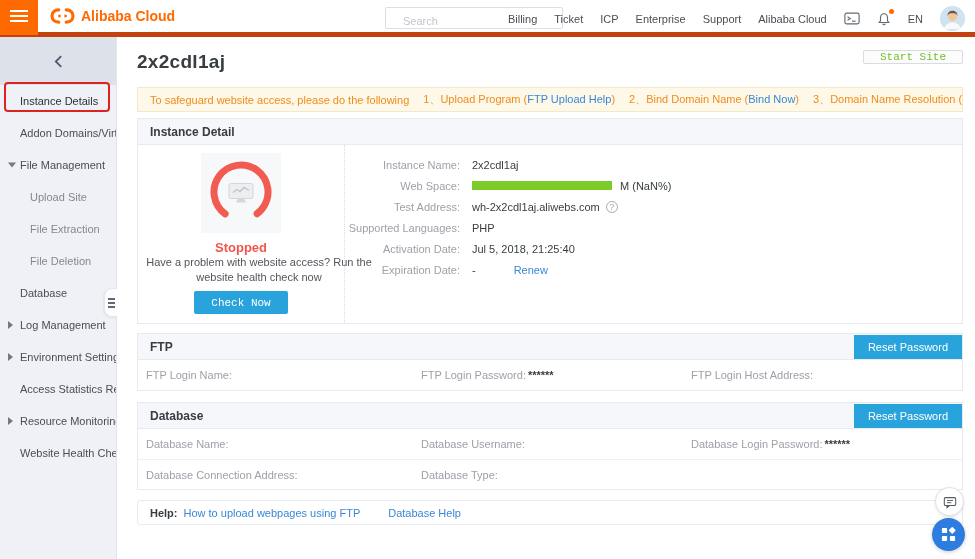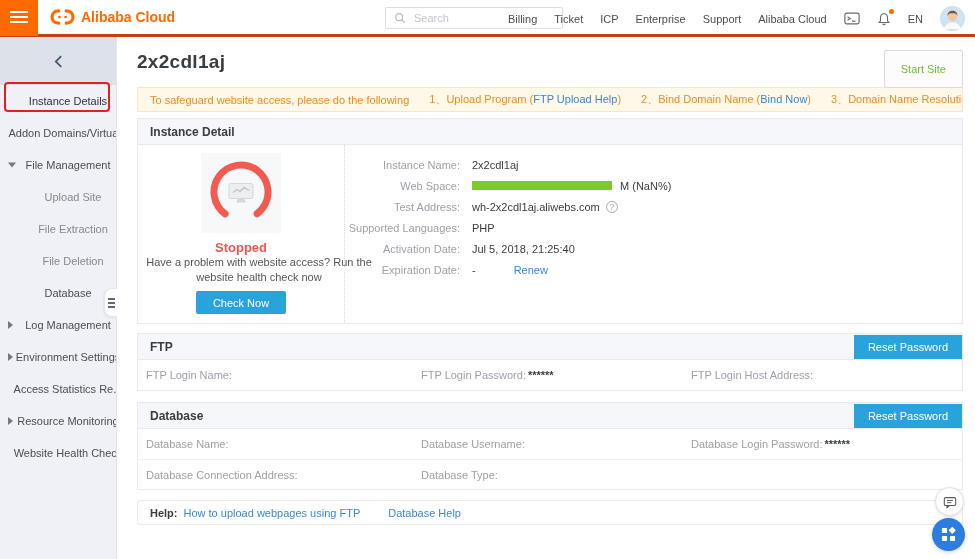--- a/index.html
+++ b/index.html
@@ -3,64 +3,64 @@
 <meta charset="utf-8">
 <style>
   * { box-sizing: border-box; }
   html,body { margin:0; padding:0; }
   body {
     width:975px; height:559px; position:relative; overflow:hidden;
     background:#fff; font-family:"Liberation Sans","DejaVu Sans",sans-serif;
     font-size:11px; color:#373d41;
   }
   
-  .header { height:37px; background:#fff; border-bottom:3px solid #c2410c; display:flex; align-items:center; position:relative; z-index:6; }
+  .header { height:37px; background:#fff; border-bottom:5px solid #c2410c; display:flex; align-items:center; position:relative; z-index:6; }
   .hamburger { width:38px; height:37px; background:#ff6a00; display:flex; flex-direction:column; justify-content:center; align-items:center; gap:3px; cursor:pointer; flex-shrink:0; }
   .hamburger span { width:18px; height:2px; background:#fff; }
   .logo { display:flex; align-items:center; gap:6px; margin-left:12px; color:#ff6a00; font-weight:bold; font-size:14px; cursor:pointer; }
-  .search-box { position:absolute; left:385px; top:7px; width:178px; height:22px; border:1px solid #dcdee3; border-radius:2px; display:flex; align-items:center; padding:0 8px; gap:6px; background:#fff; }
+  .search-box { position:absolute; left:385px; top:7px; width:178px; height:22px; border:1px solid #dcdee3; border-radius:2px; display:flex; align-items:center; padding:0 8px; gap:6px; background:#fff;flex-direction:column; }
   .search-box input { border:none; outline:none; flex:1; font-size:11px; color:#333; background:transparent; font-family:inherit; min-width:0; }
   .search-box input::placeholder { color:#c0c4cc; }
   .top-nav { position:absolute; right:10px; top:0; height:37px; display:flex; align-items:center; gap:17px; font-size:11px; color:#4a4e53; }
   .nav-link { cursor:pointer; white-space:nowrap; }
   .icon-btn { position:relative; display:flex; align-items:center; cursor:pointer; }
   .bell-dot { position:absolute; top:-3px; right:-3px; width:5px; height:5px; background:#ff6a00; border-radius:50%; }
   .avatar { width:25px; height:25px; border-radius:50%; overflow:hidden; cursor:pointer; background:#cfe3f0; }
   
   .sidebar { position:absolute; left:0; top:37px; width:117px; bottom:0; background:#eff1f6; border-right:1px solid #e2e5eb; z-index:5; }
   .sidebar-top { height:48px; background:#dde1ea; display:flex; align-items:center; justify-content:center; cursor:pointer; }
   .menu { list-style:none; margin:0; padding:0; }
-  .menu li { height:32px; display:flex; align-items:center; padding-left:20px; color:#4a4e53; cursor:pointer; position:relative; white-space:nowrap; overflow:hidden;justify-content:center; }
+  .menu li { height:32px; display:flex; align-items:center; padding-left:20px; color:#4a4e53; cursor:pointer; position:relative; white-space:nowrap; overflow:hidden; }
   .menu li.sub { padding-left:30px; color:#84888d; }
   .menu li.active { color:#2d3237; }
   .arrow-holder { position:absolute; left:8px; top:50%; transform:translateY(-50%); display:flex; }
   .caret-down { width:0; height:0; border-left:4px solid transparent; border-right:4px solid transparent; border-top:5px solid #75797e; }
   .caret-right { width:0; height:0; border-top:4px solid transparent; border-bottom:4px solid transparent; border-left:5px solid #75797e; }
   .annotation-box { position:absolute; left:4px; top:45px; width:106px; height:30px; border:2px solid #dd2222; border-radius:4px; pointer-events:none; z-index:4; }
   .collapse-handle { position:absolute; right:-1px; top:251px; width:13px; height:29px; background:#fdfdfe; border:1px solid #e4e7ec; border-right:none; border-radius:8px 0 0 8px; display:flex; flex-direction:column; justify-content:center; align-items:center; gap:2px; cursor:pointer; box-shadow:-1px 1px 2px rgba(0,0,0,.06); }
   .collapse-handle i { width:7px; height:2px; background:#5e6878; display:block; }
   
   .main { position:absolute; left:117px; top:37px; right:0; bottom:0; background:#fff; padding:0 12px 0 20px; overflow:hidden; }
   .page-head { position:relative; padding-top:14px; height:50px; }
   .page-title { margin:0; font-size:19px; font-weight:bold; color:#373d41; letter-spacing:.3px; }
-  .start-site-btn { position:absolute; right:0; top:13px; height:38px; padding:0 16px; background:#fcfcfc; border:1px solid #d9dbe0; border-radius:2px; color:#71c02b; font-size:11px; cursor:pointer; font-family:Liberation Sans, sans-serif; }
-  .banner { margin-top:0; height:25px; background:#fdf8e7; border:1px solid #f3e8c8; display:flex; align-items:center; gap:20px; padding:0 12px; font-size:11px; color:#f08c1e; white-space:nowrap; overflow:hidden; }
+  .start-site-btn { position:absolute; right:0; top:13px; height:14px; padding:0 16px; background:#fcfcfc; border:1px solid #d9dbe0; border-radius:2px; color:#71c02b; font-size:11px; cursor:pointer; font-family:Liberation Mono, monospace; }
+  .banner { margin-top:0; height:25px; background:#fdf8e7; border:1px solid #f3e8c8; display:flex; align-items:center; gap:14px; padding:0 12px; font-size:11px; color:#f08c1e; white-space:nowrap; overflow:hidden; }
   .banner .blue-link { color:#3a87d6; cursor:pointer; }
   .panel { border:1px solid #e7eaef; }
   .panel-header { height:26px; background:#f6f7fb; border-bottom:1px solid #e7eaef; display:flex; align-items:center; justify-content:space-between; padding-left:12px; font-size:12px; font-weight:bold; color:#373d41; }
   .reset-btn { height:24px; border:none; background:#29a3dc; color:#fff; font-size:11px; padding:0 14px; cursor:pointer; font-family:inherit;margin-left:14px; }
   .panel-instance { margin-top:6px; }
   .instance-body { display:flex; }
   .left-col { width:207px; border-right:1px dotted #d8dbe0; padding:8px 0 9px; text-align:center; flex-shrink:0; }
   .gauge-wrap { width:80px; height:80px; background:#f7f8fa; margin:0 auto; position:relative; }
   .gauge-wrap svg.gauge { position:absolute; left:0; top:0; }
   .mini-monitor { position:absolute; left:50%; top:50%; transform:translate(-50%,-50%); line-height:0; }
   .status-text { color:#f0574c; font-weight:bold; font-size:13px; margin-top:7px; }
   .status-hint { width:242px; margin:0 auto 0; line-height:15px; color:#51565c; }
-  .check-now-btn { margin-top:6px; height:23px; padding:0 17px; background:#29a3dc; border:none; color:#fff; font-size:11px; cursor:pointer; border-radius:2px; font-family:Liberation Sans, sans-serif; }
+  .check-now-btn { margin-top:6px; height:23px; padding:0 17px; background:#29a3dc; border:none; color:#fff; font-size:11px; cursor:pointer; border-radius:2px; font-family:Liberation Mono, monospace; }
   .right-col { flex:1; padding-top:13px; }
   .info-row { display:flex; align-items:center; margin-bottom:8px; min-height:13px; }
   .info-label { width:115px; text-align:right; color:#9da1a8; margin-right:12px; flex-shrink:0; }
   .info-value { color:#373d41; display:flex; align-items:center; }
   .space-bar { width:140px; height:9px; background:#7ccb2a; margin-right:8px; }
   .qmark { width:12px; height:12px; border:1px solid #a6abb3; border-radius:50%; color:#a6abb3; font-size:9px; line-height:10px; text-align:center; margin-left:6px; display:inline-block; }
   .renew-link { color:#3a87d6; margin-left:5px; cursor:pointer;padding-left:33px; }
   .panel-ftp { margin-top:9px; }
   .panel-db { margin-top:11px; }
   .fields-row { display:grid; grid-template-columns:275px 270px 1fr; padding:0 8px; height:30px; align-items:center; color:#9da1a8; }

